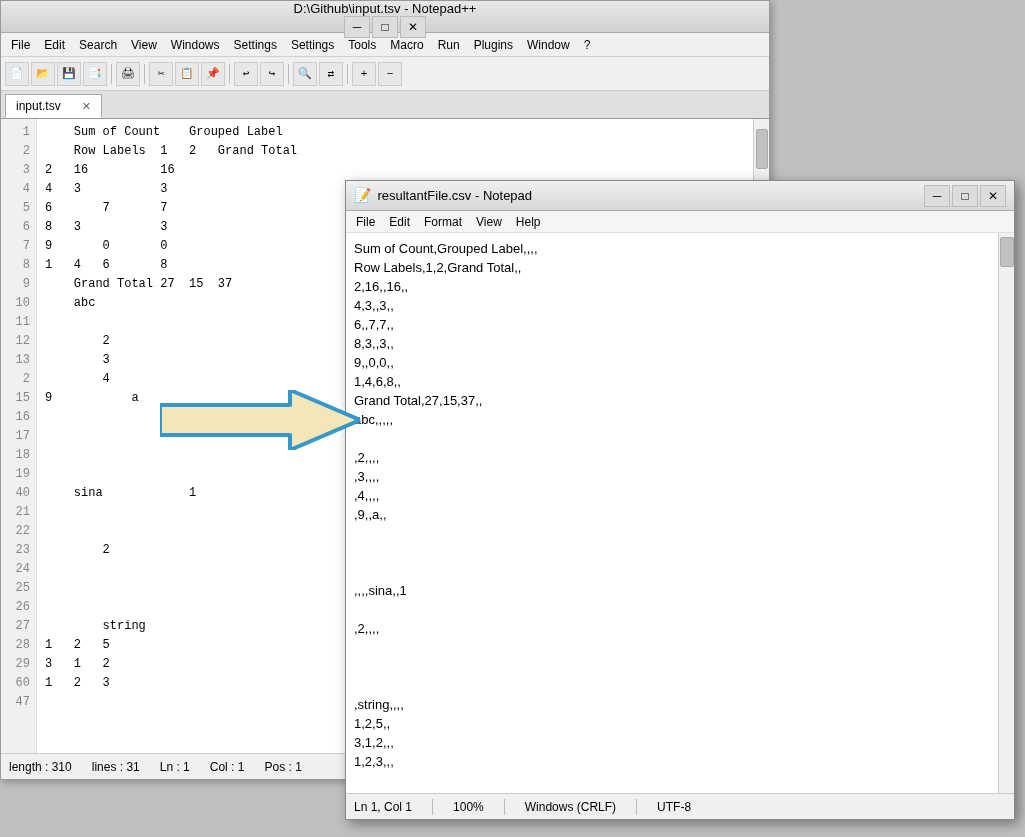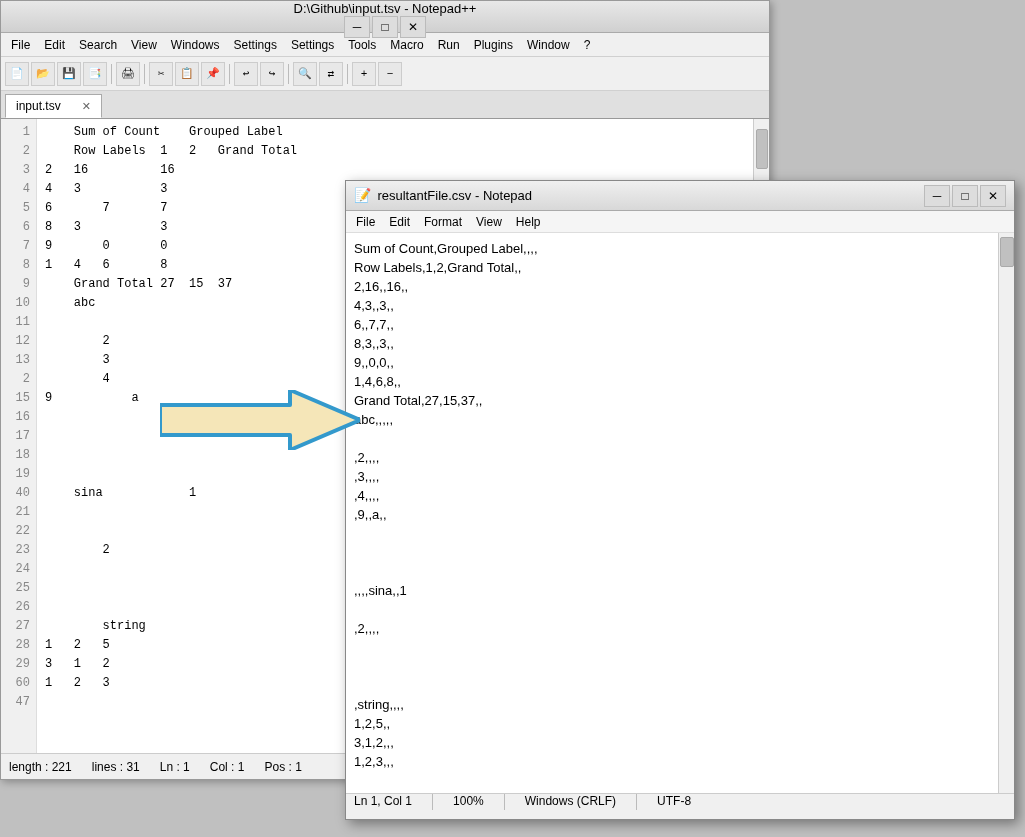--- a/index.html
+++ b/index.html
@@ -290,21 +290,21 @@
       border: 1px solid #aaa;
       border-radius: 2px;
       margin: 4px auto;
     }
 
     .np-statusbar {
       height: 26px;
       background: #f0f0f0;
       border-top: 1px solid #ccc;
       display: flex;
-      align-items: flex-start;
+      align-items: center;
       padding: 0 8px;
       font-family: Arial, sans-serif;
       font-size: 12px;
       gap: 20px;
       position: absolute;
       bottom: 0;
       left: 0;
       right: 0;
     }
 
@@ -408,21 +408,21 @@
         <div>60</div>
         <div>47</div>
       </div>
     <div class="editor-content" id="npp-content"><div>    Sum of Count    Grouped Label</div><div>    Row Labels  1   2   Grand Total</div><div>2   16          16</div><div>4   3           3</div><div>6       7       7</div><div>8   3           3</div><div>9       0       0</div><div>1   4   6       8</div><div>    Grand Total 27  15  37</div><div>    abc</div><div> </div><div>        2</div><div>        3</div><div>        4</div><div>9           a</div><div> </div><div> </div><div> </div><div> </div><div>    sina            1</div><div> </div><div> </div><div>        2</div><div> </div><div> </div><div> </div><div>        string</div><div>1   2   5</div><div>3   1   2</div><div>1   2   3</div><div> </div></div>
     <div class="scrollbar-v">
       <div class="scrollbar-thumb"></div>
     </div>
   </div>
 
   <div class="npp-statusbar">
-    <span>length : 221</span>
+    <span>length : 310</span>
     <span>lines : 31</span>
     <span>Ln : 1</span>
     <span>Col : 1</span>
     <span>Pos : 1</span>
   </div>
 </div>
 
 <div class="arrow-container">
   <svg class="arrow-shape" viewBox="0 0 200 60">
     <polygon points="0,15 130,15 130,0 200,30 130,60 130,45 0,45" fill="#f5e6b8" stroke="#3399cc" stroke-width="4" stroke-linejoin="round"></polygon>

